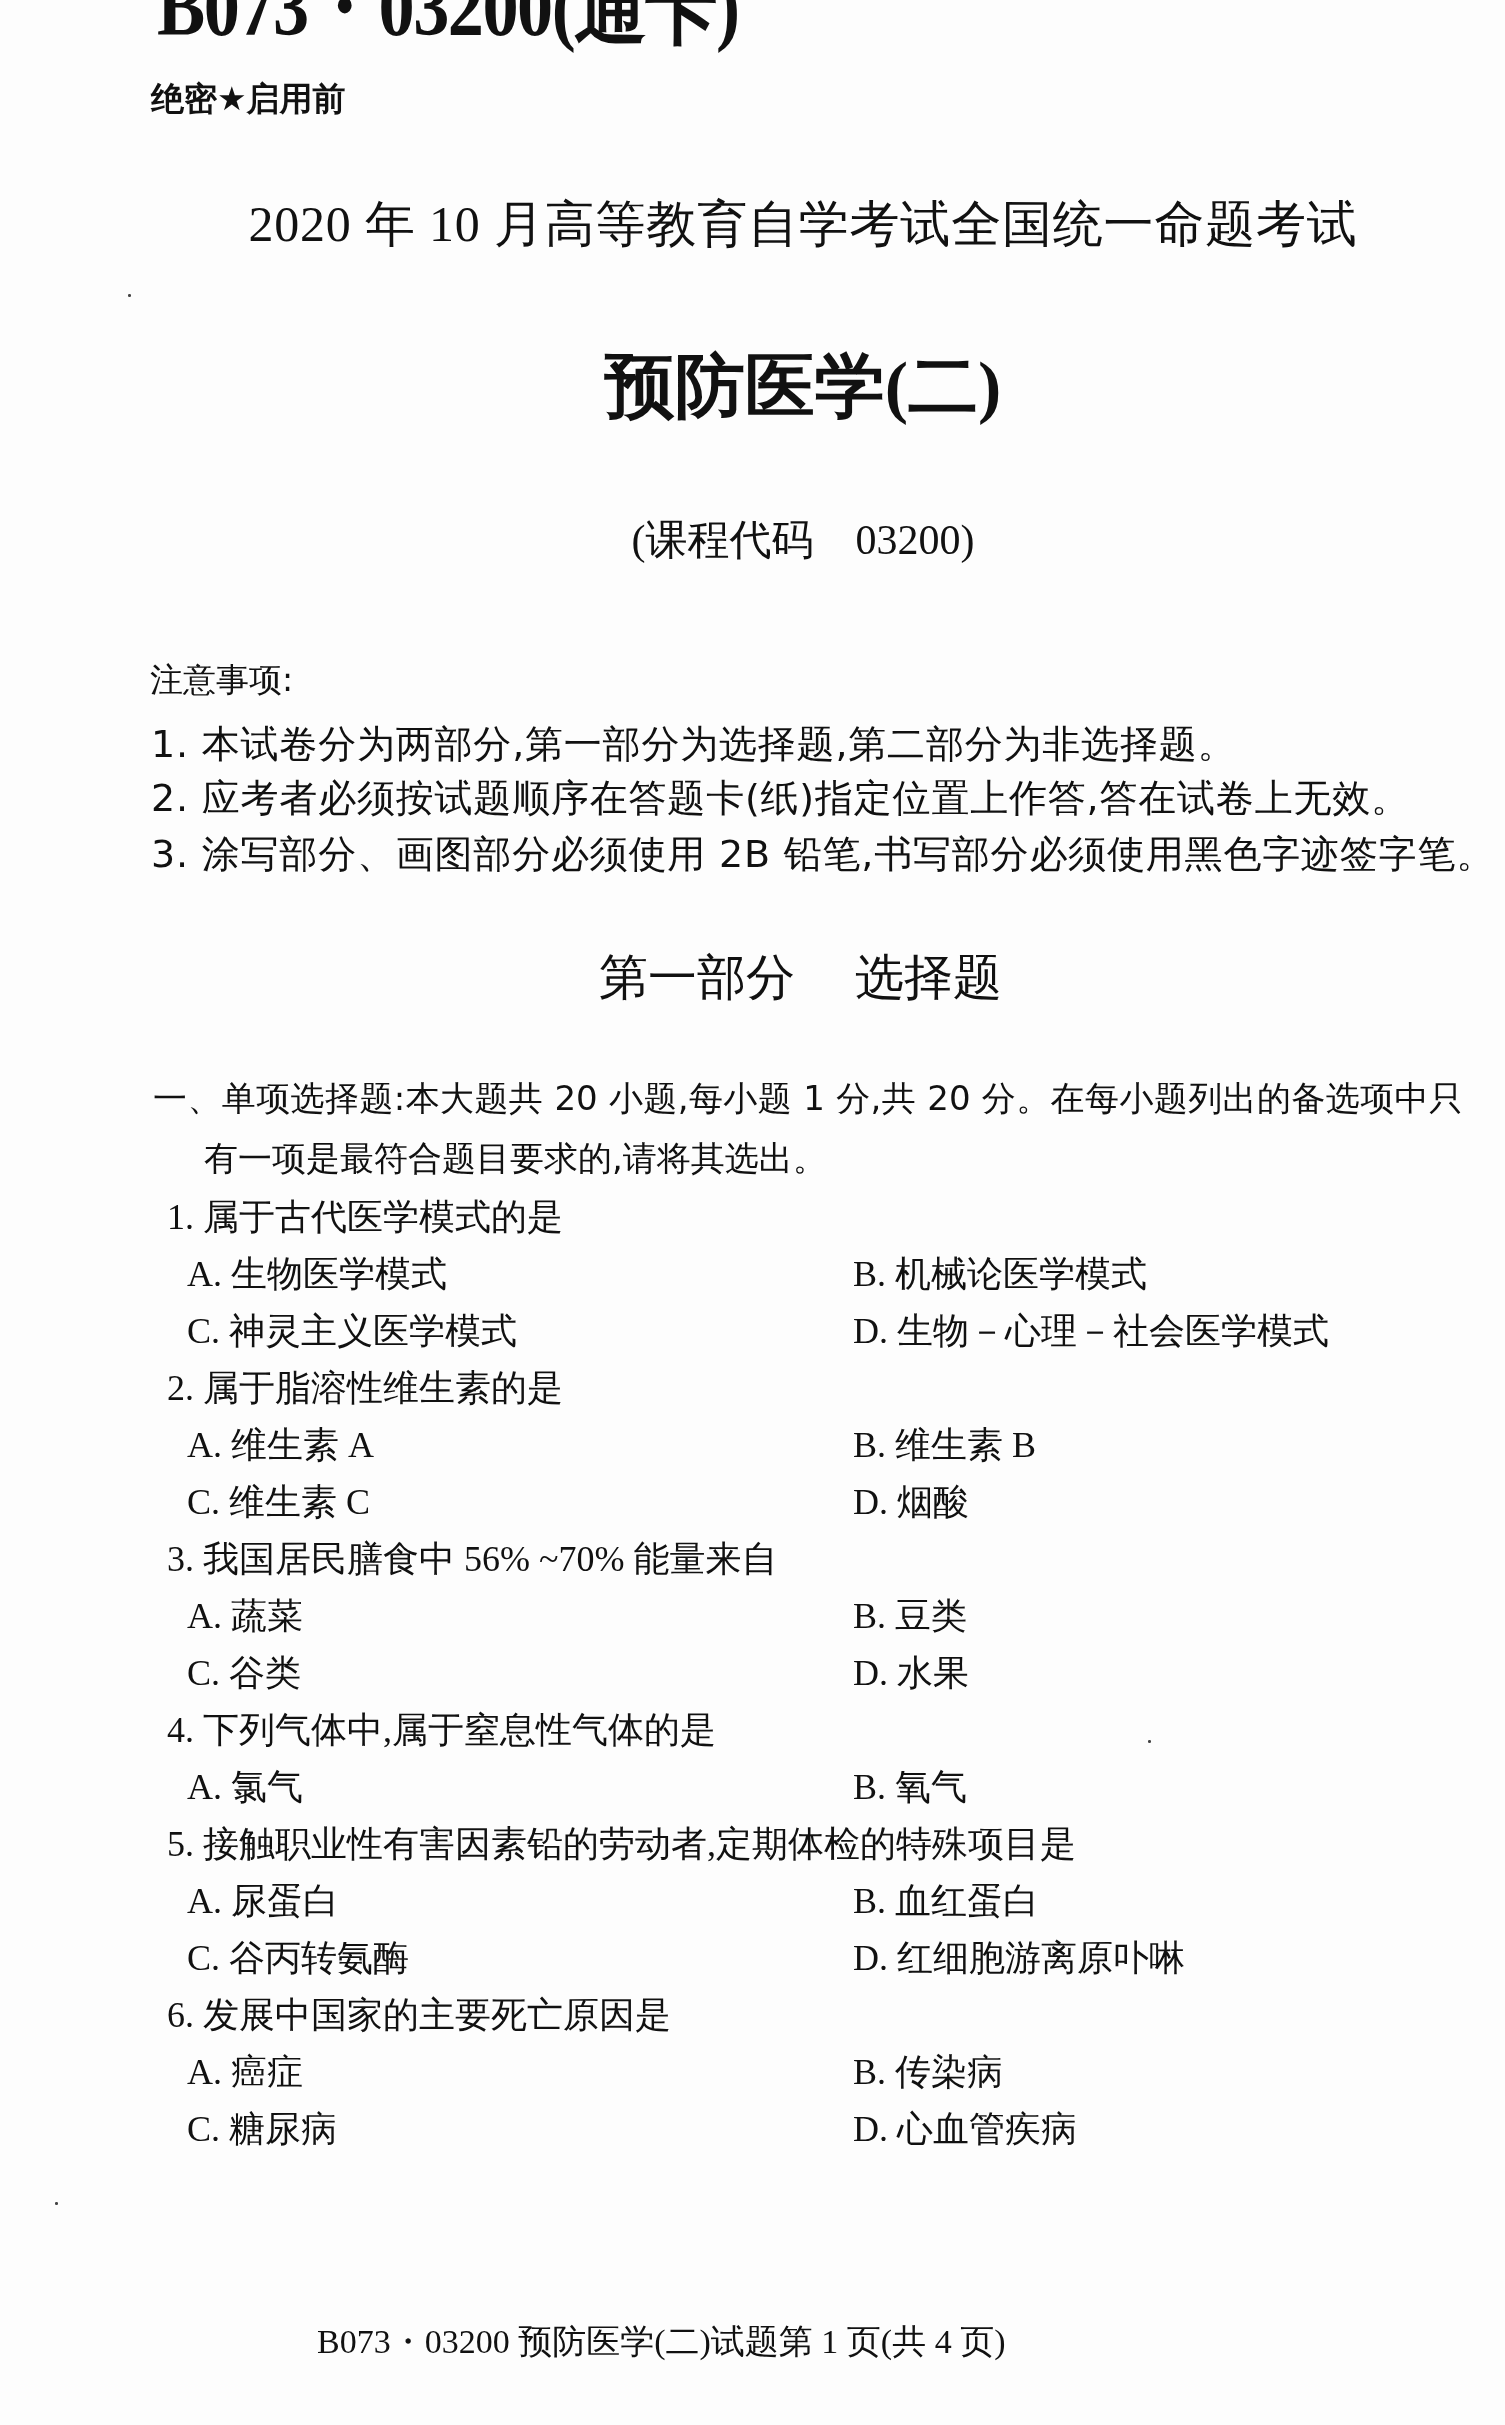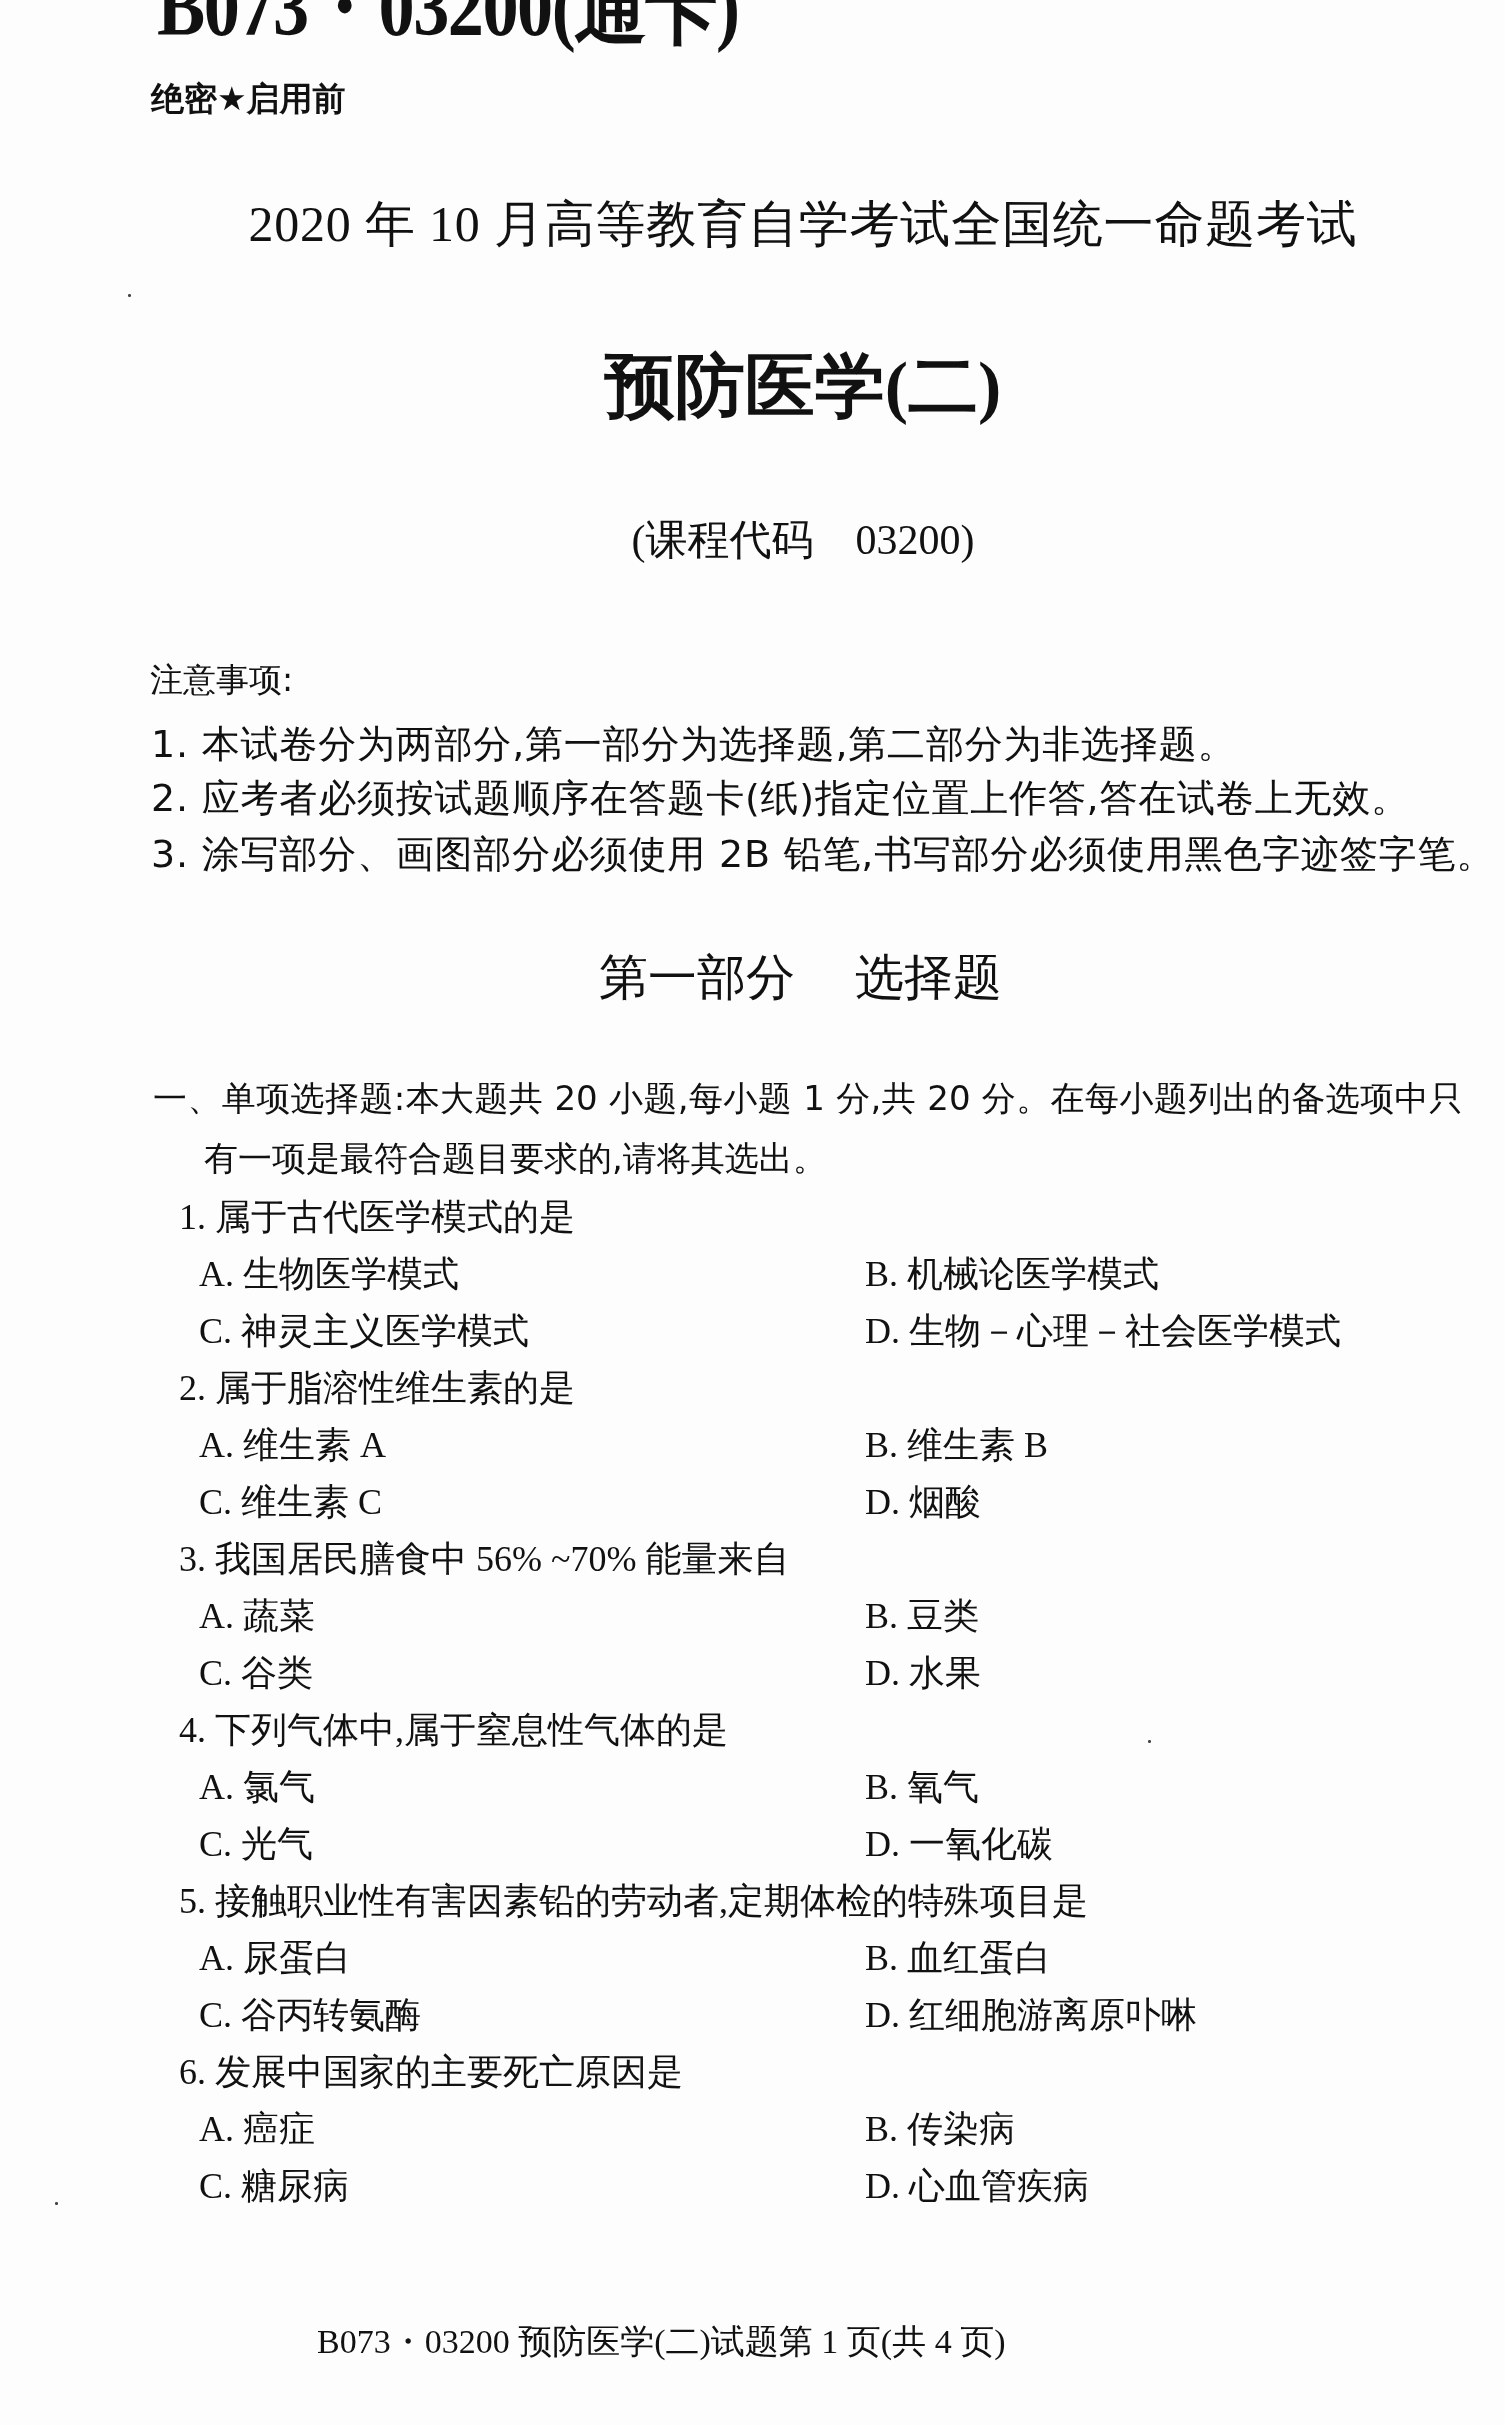--- a/index.html
+++ b/index.html
@@ -48,21 +48,21 @@
 
   #intro-line-1 {
     left: 153px; top: 1080px; width: 1310px; height: 37px; line-height: 37px;
     font-size: 34px; text-align: justify; text-align-last: justify; white-space: normal;
   }
   #intro-line-2 {
     left: 204px; top: 1140px; height: 37px; line-height: 37px; font-size: 34px;
   }
 
   #questions { position: absolute; left: 0; top: 1189px; width: 1506px; }
-  .question { position: relative; padding-left: 12px; }
+  .question { position: relative; }
   .row { position: relative; height: 57px; line-height: 57px; font-size: 36px; white-space: nowrap; }
   .stem { position: absolute; left: 167px; top: 0; }
   .opt-left { position: absolute; left: 187px; top: 0; }
   .opt-right { position: absolute; left: 853px; top: 0; }
 
   #footer {
     left: 317px; top: 2323px; height: 37px; line-height: 37px; font-size: 34px;
   }
 
   .speck { position: absolute; width: 2.5px; height: 2.5px; background: #444; border-radius: 50%; }
@@ -135,24 +135,20 @@
   </div>
 
   <div class="question">
     <div class="row">
         <span class="stem">4. 下列气体中,属于窒息性气体的是</span>
       </div>
     <div class="row">
       <span class="opt-left">A. 氯气</span>
       <span class="opt-right">B. 氧气</span>
     </div>
-    <div class="row">
-      <span class="opt-left">C. 光气</span>
-      <span class="opt-right">D. 一氧化碳</span>
-    </div>
   </div>
 
   <div class="question">
     <div class="row">
         <span class="stem">5. 接触职业性有害因素铅的劳动者,定期体检的特殊项目是</span>
       </div>
     <div class="row">
       <span class="opt-left">A. 尿蛋白</span>
       <span class="opt-right">B. 血红蛋白</span>
     </div>

